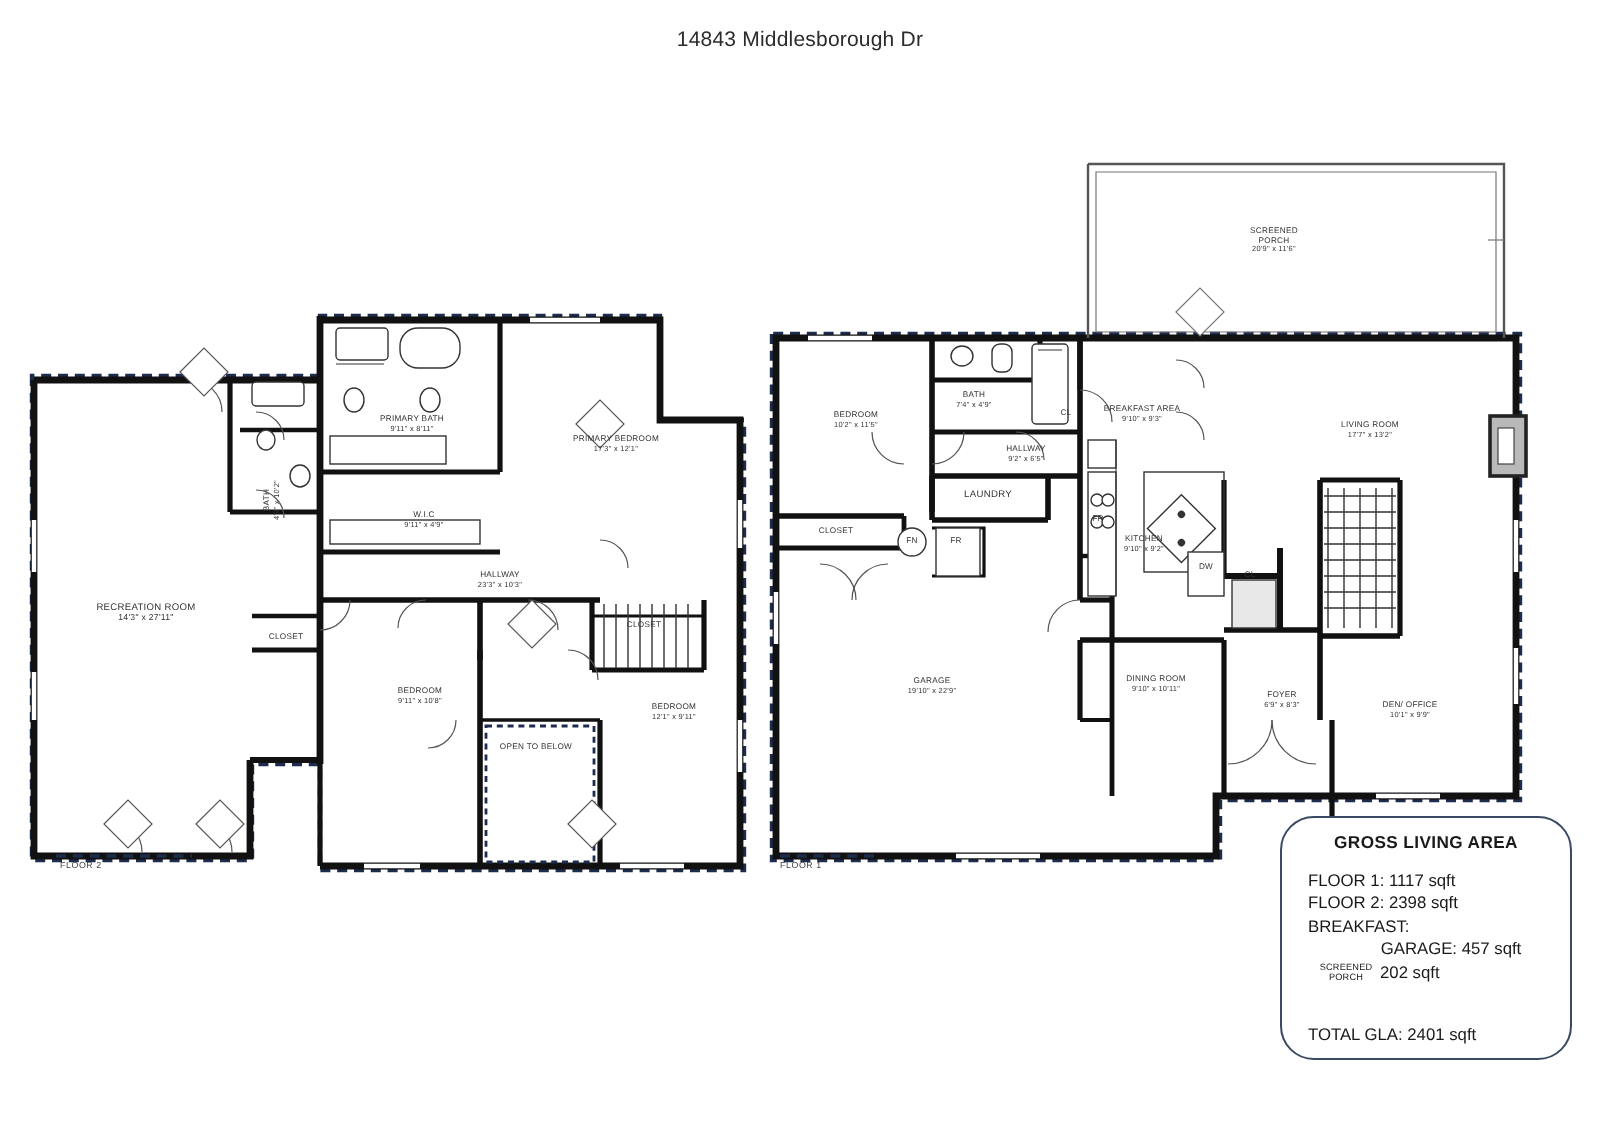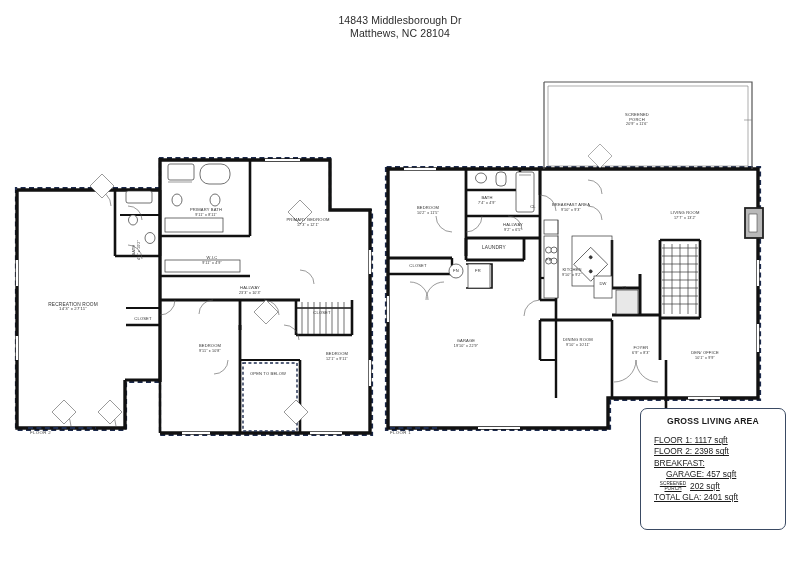--- a/index.html
+++ b/index.html
@@ -23,38 +23,37 @@
   .rl.big{font-size:4.6px;}
   .rl.big .nm{font-size:4.8px;}
   .rl.big .dm{font-size:4.3px;}
   .rl.vert{transform:translate(-50%,-50%) rotate(-90deg);}
 
   
   .ftag{position:absolute;font-size:4.4px;color:#444;letter-spacing:.3px;}
 
   
   #gla{position:absolute;left:640px;top:408px;width:146px;height:122px;
-       border:1.2px solid #3a4a63;border-radius:7px;background:#fff;
+       border:1.2px solid #3a4a63;border-radius:17px;background:#fff;
        box-sizing:border-box;padding:7px 0 4px 0;}
   #gla .ttl{text-align:center;font-size:8.6px;font-weight:bold;letter-spacing:.2px;}
-  #gla .body{margin:9px 0 0 13px;font-size:8.4px;line-height:11.4px;text-decoration:underline;}
-  #gla .ind{margin-left:12px;}
+  #gla .body{margin:9px 0 0 13px;font-size:8.4px;line-height:11.4px;}
+  #gla .ind{margin-left:12px;text-align:center;}
   #gla .porchrow{display:flex;align-items:center;margin-left:2px;}
   #gla .porchlbl{font-size:4.6px;line-height:5.2px;text-align:center;width:34px;letter-spacing:.1px;}
-  #gla .total{font-size:8.4px;}
+  #gla .total{margin-top:20px;font-size:8.4px;}
 
   
   #footer{position:absolute;left:0;top:528px;width:800px;height:37px;}
 </style>
 </head>
 <body>
 
 <div id="header">
   <div>14843 Middlesborough Dr</div>
-  <div>Matthews, NC  28104</div>
 </div>
 
 <div id="plan">
   <svg width="800" height="460" viewBox="0 0 800 460">
     <defs>
       <pattern id="hatch" width="3" height="3" patternUnits="userSpaceOnUse" patternTransform="rotate(45)">
         <line x1="0" y1="0" x2="0" y2="3" stroke="#888" stroke-width=".4"></line>
       </pattern>
     </defs>
 

